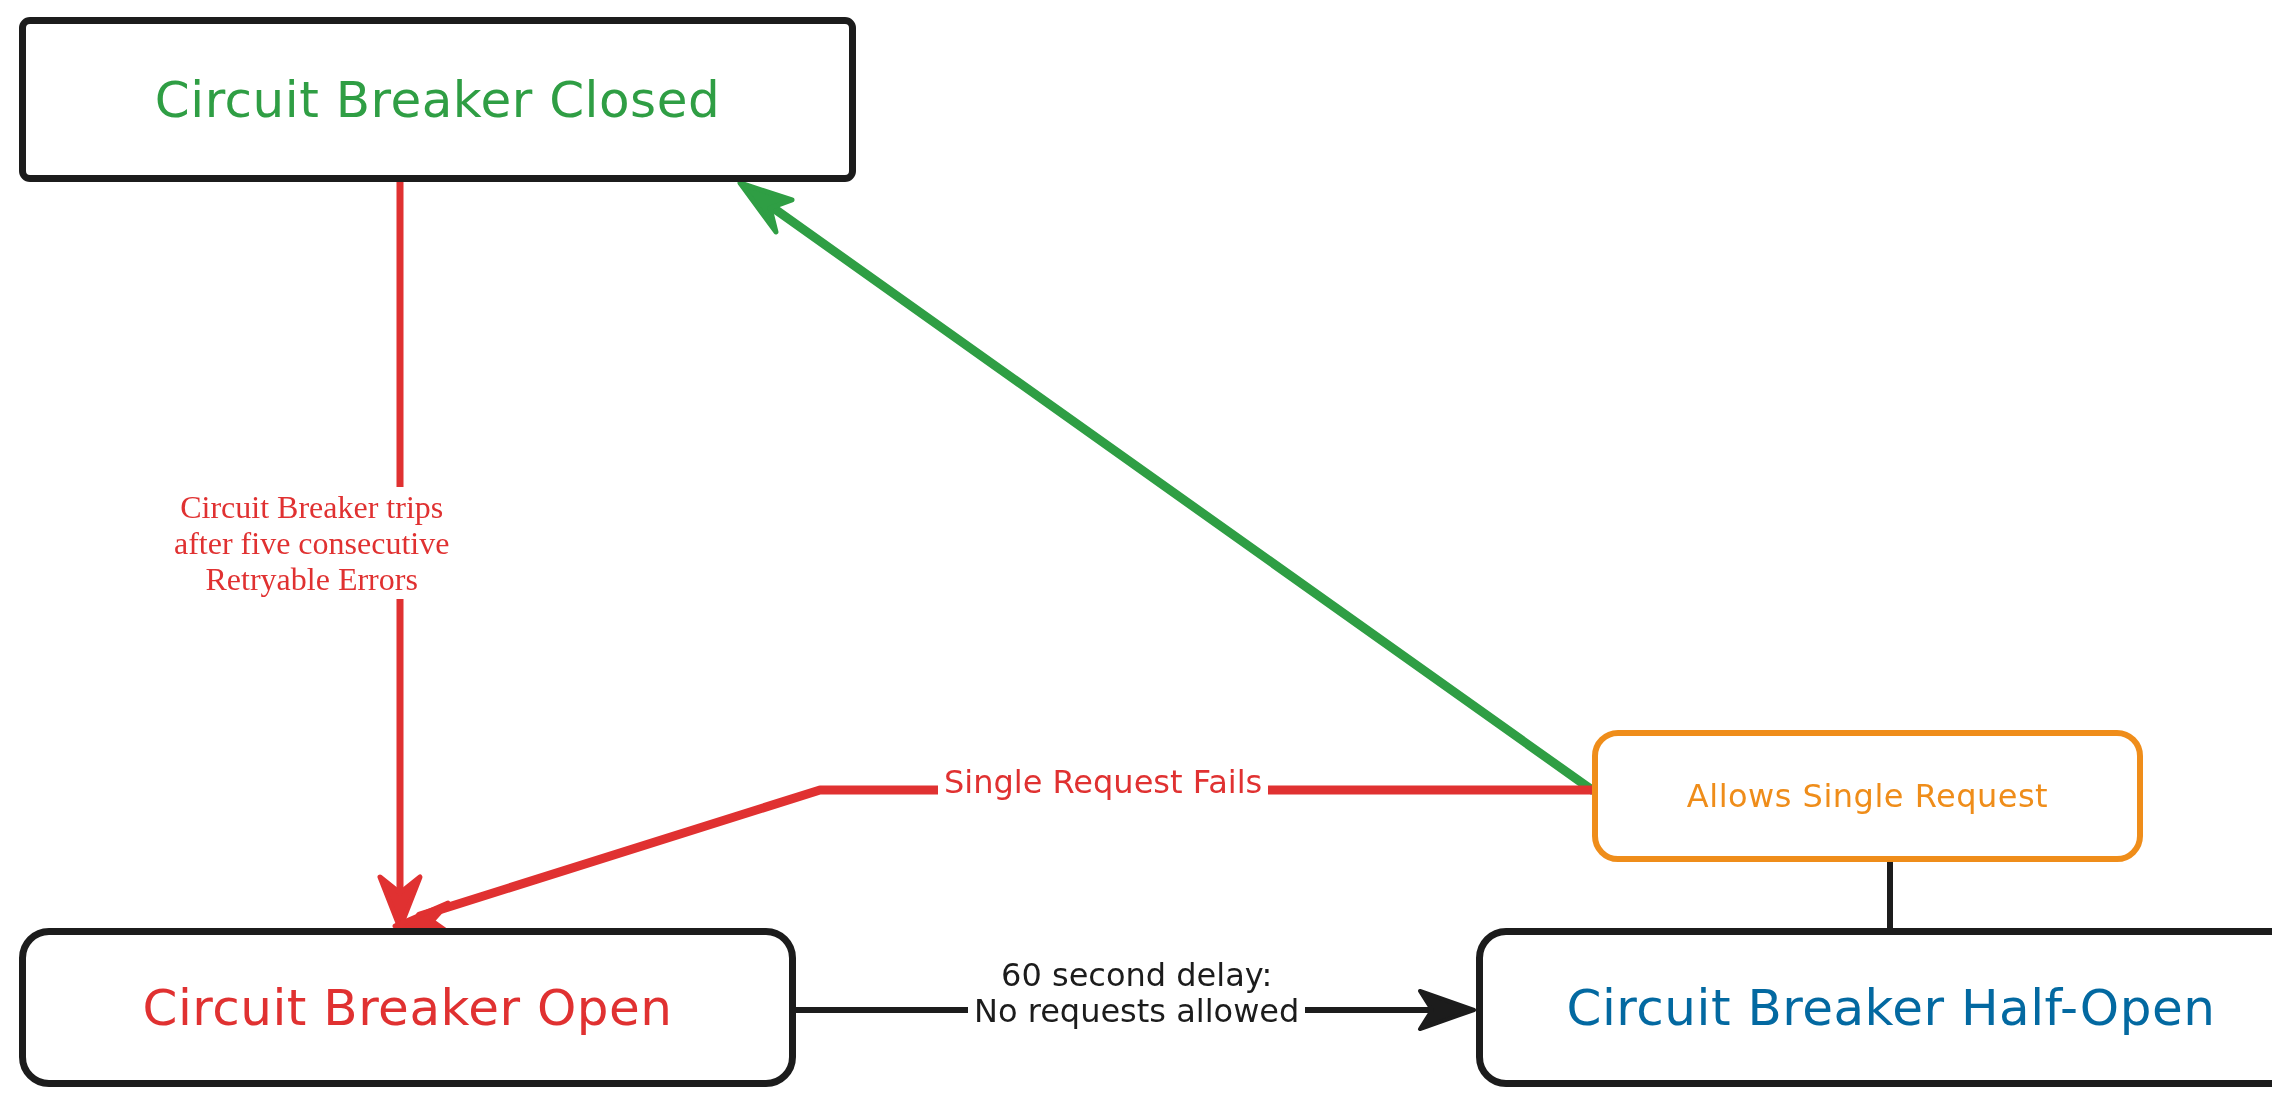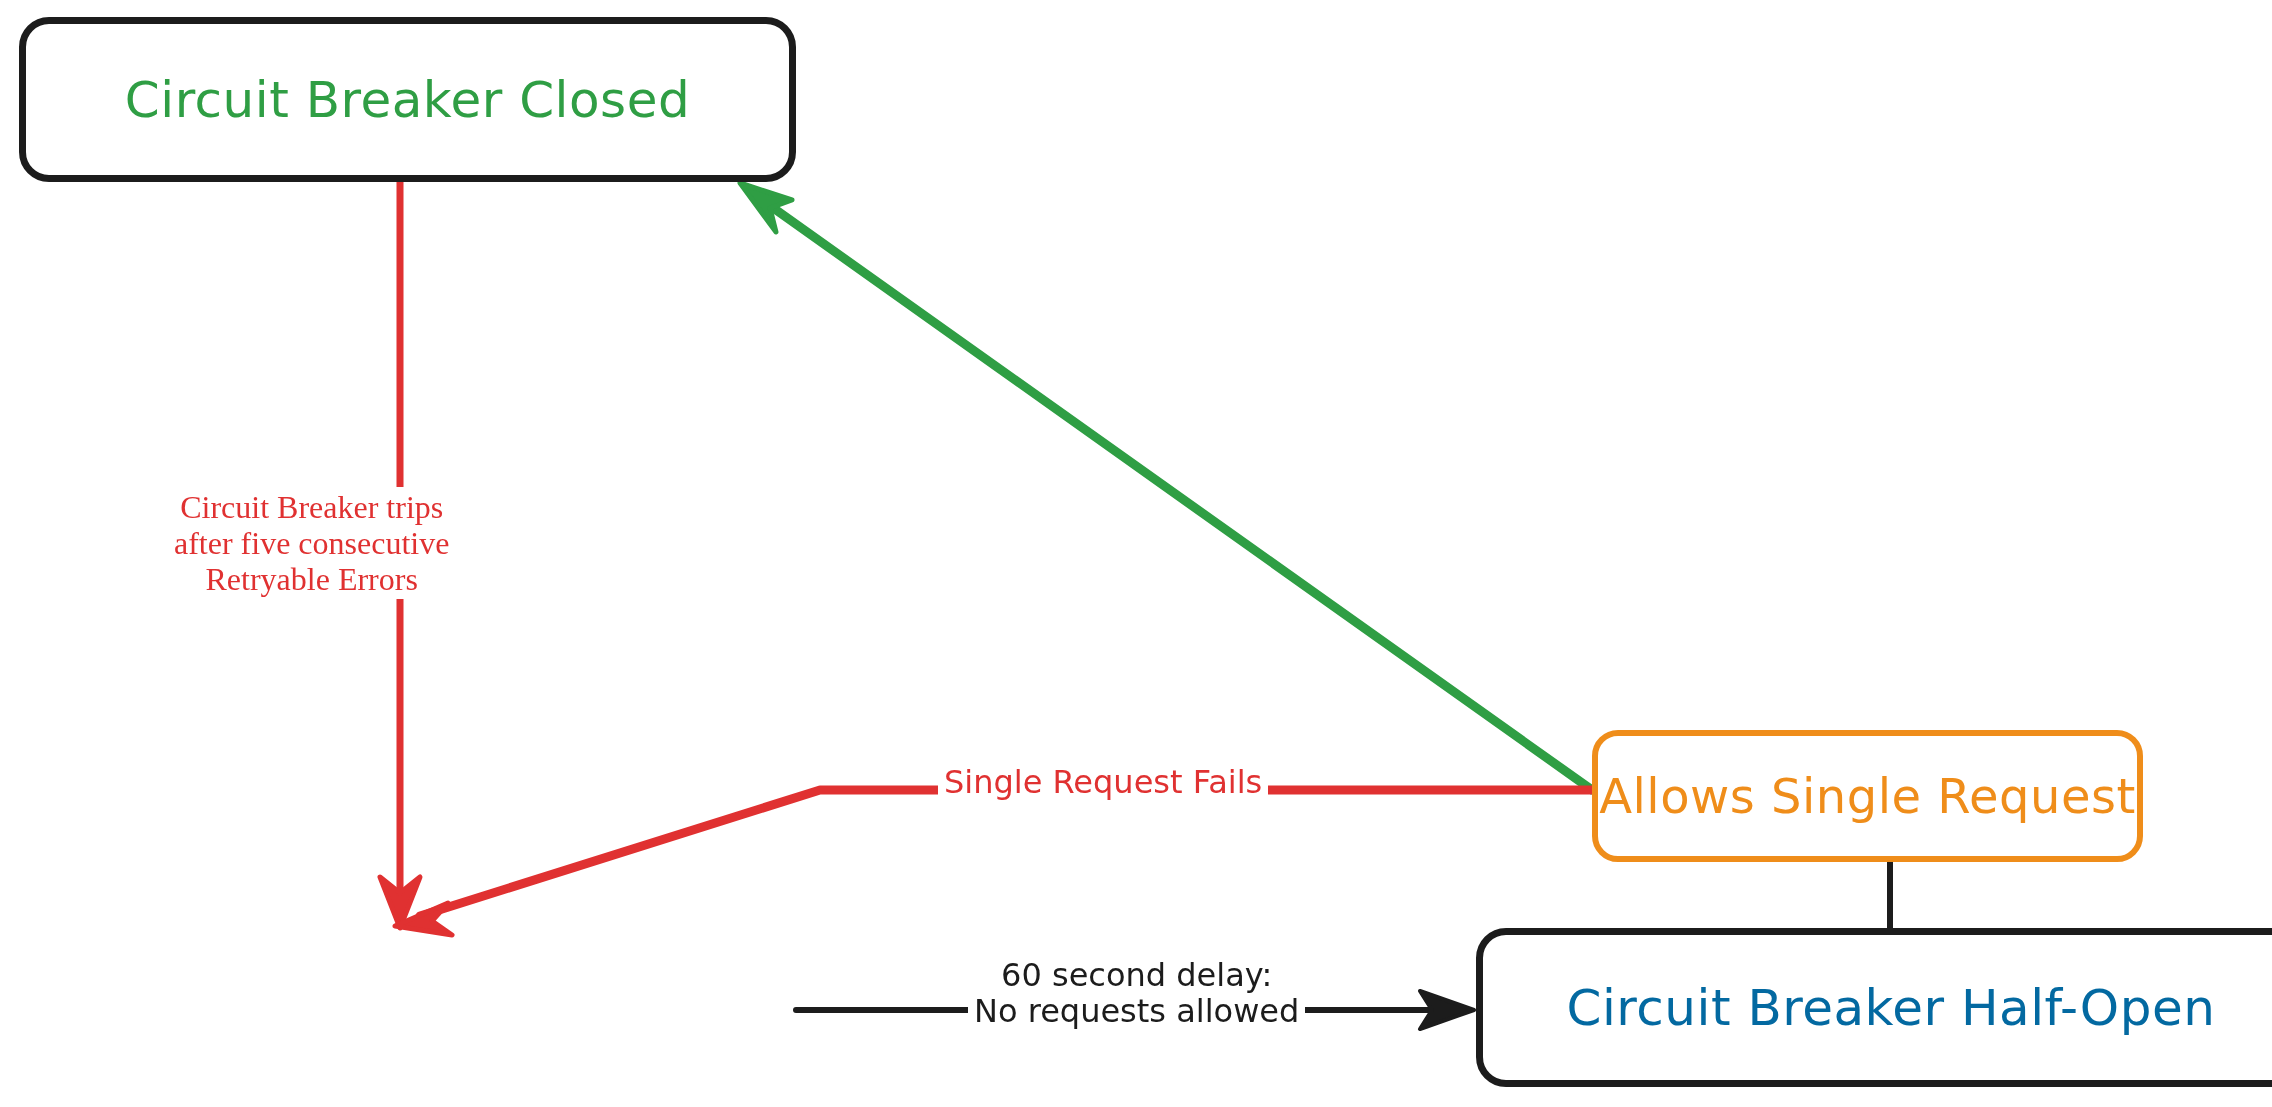--- a/index.html
+++ b/index.html
@@ -40,28 +40,28 @@
   .node-orange {
     border: 6px solid #ef8d1a;
     border-radius: 26px;
   }
   .node-label {
     font-family: "DejaVu Sans", sans-serif;
     font-weight: 400;
     letter-spacing: 0.5px;
     white-space: nowrap;
   }
-  #node-closed      { left: 19px;   top: 17px;  width: 777px; height: 165px; }
+  #node-closed      { left: 19px;   top: 17px;  width: 837px; height: 165px; border-radius: 11px; }
   #node-open        { left: 19px;   top: 928px; width: 777px; height: 159px; }
   #node-allows      { left: 1592px; top: 730px; width: 551px; height: 132px; }
   #node-halfopen    { left: 1476px; top: 928px; width: 830px; height: 159px; }
 
   #node-closed   .node-label { font-size: 50px; color: #2f9e44; }
   #node-open     .node-label { font-size: 50px; color: #e03131; }
-  #node-allows   .node-label { font-size: 48px; color: #ef8d1a; }
+  #node-allows   .node-label { font-size: 32px; color: #ef8d1a; }
   #node-halfopen .node-label { font-size: 50px; color: #0369a1; }
 
   .edge-label {
     position: absolute;
     font-family: "DejaVu Sans", sans-serif;
     font-size: 32px;
     line-height: 1.13;
     text-align: center;
     white-space: pre;
     background: #ffffff;
@@ -102,20 +102,23 @@
 
     <g>
       <path d="M 1890 928 L 1890 862" fill="none" stroke="#1c1c1c" stroke-width="6" stroke-linecap="round"></path>
     </g>
   </svg>
 
   <div class="node node-black" id="node-closed">
     <span class="node-label">Circuit Breaker Closed</span>
   </div>
 
+  <div class="node node-black" id="node-open">
+    <span class="node-label">Circuit Breaker Open</span>
+  </div>
 
   <div class="node node-orange" id="node-allows">
     <span class="node-label">Allows Single Request</span>
   </div>
 
   <div class="node node-black" id="node-halfopen">
     <span class="node-label">Circuit Breaker Half-Open</span>
   </div>
 
   <div class="edge-label" id="label-trips">Circuit Breaker trips

